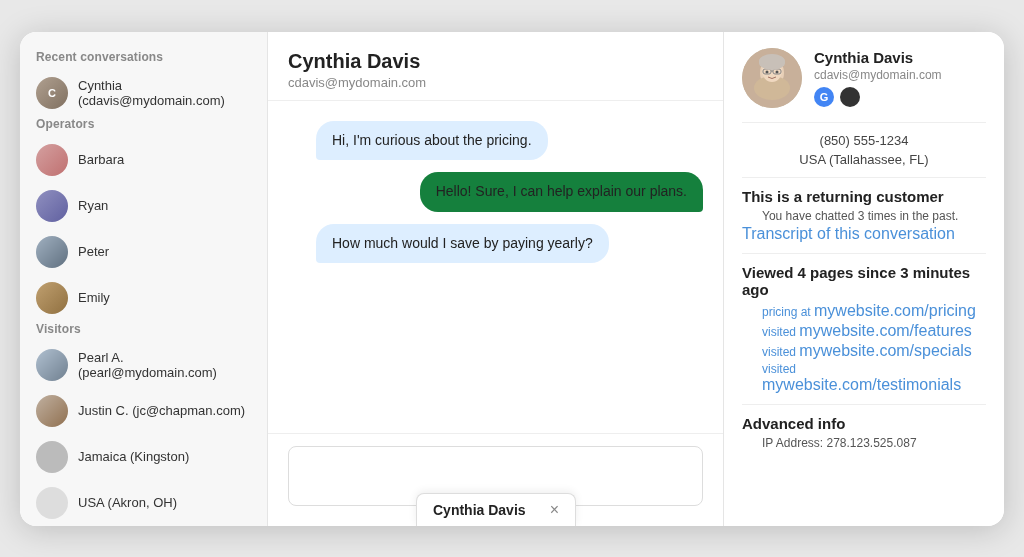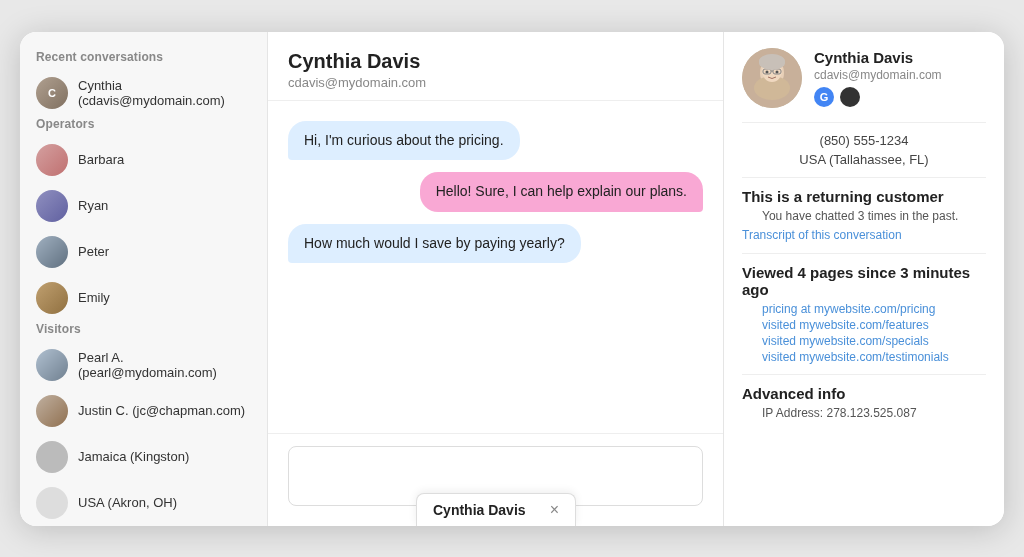--- a/index.html
+++ b/index.html
@@ -101,29 +101,30 @@
       display: flex;
       flex-direction: column;
       gap: 12px;
     }
     .msg-bubble {
       max-width: 72%;
       padding: 10px 16px;
       border-radius: 18px;
       font-size: 14px;
       line-height: 1.4;
+      margin-left: 28px;
     }
     .msg-left {
       background: #ddeeff;
       color: #222;
       align-self: flex-start;
       border-bottom-left-radius: 4px;
     }
     .msg-right {
-      background: #f9a8d4;
+      background: #15803d;
       color: #222;
       align-self: flex-end;
       border-bottom-right-radius: 4px;
     }
     .chat-input-area {
       padding: 12px 20px 16px 20px;
       border-top: 1px solid #eee;
     }
     .chat-input {
       width: 100%;
@@ -227,21 +228,21 @@
       text-align: center;
     }
     .panel-section-title {
       font-size: 15px;
       font-weight: 700;
       color: #222;
       margin: 10px 0 4px 0;
     }
     .panel-link {
       color: #4a90d9;
-      font-size: 12px;
+      font-size: 16px;
       cursor: pointer;
       text-decoration: none;
     }
     .panel-sub {
       font-size: 12px;
       color: #555;
       margin-bottom: 2px;
       margin-left: 20px;
     }
     .panel-sub span {

